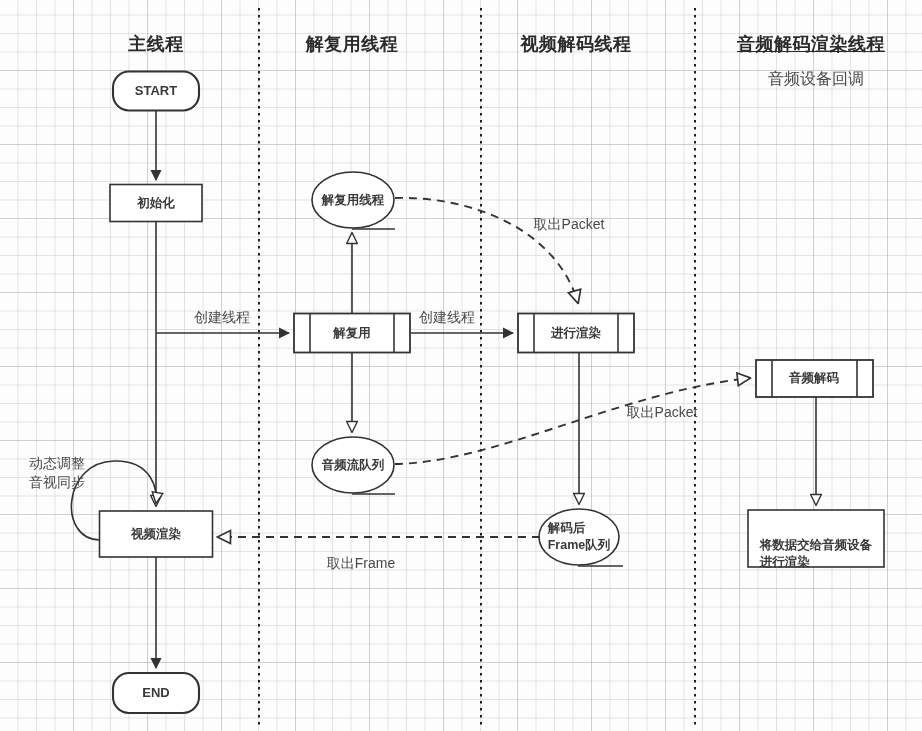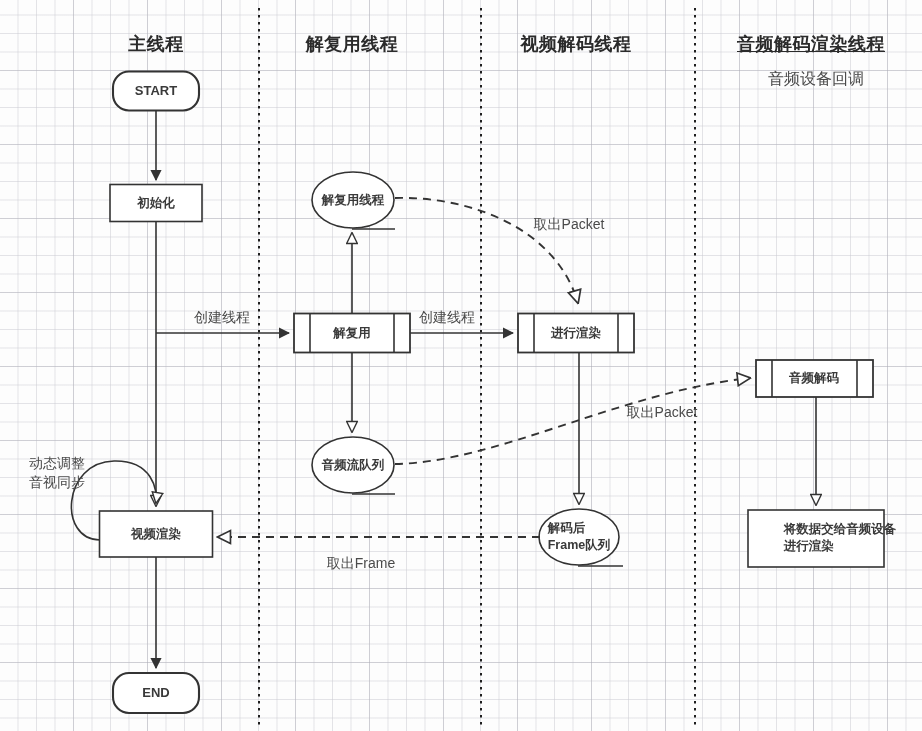--- a/index.html
+++ b/index.html
@@ -171,21 +171,21 @@
   <div class="node-label" style="left:353px;top:200px;">解复用线程</div>
 
   <div class="node-label" style="left:353px;top:465px;">音频流队列</div>
 
   <div class="node-label" style="left:576px;top:333px;">进行渲染</div>
 
   <div class="node-label multiline" style="left:579px;top:537px;">解码后<br>Frame队列</div>
 
   <div class="node-label" style="left:814px;top:378px;">音频解码</div>
 
-  <div class="node-label multiline" style="left:816px;top:538px;margin-left:24px;">将数据交给音频设备<br>进行渲染</div>
+  <div class="node-label multiline" style="left:816px;top:554px;">将数据交给音频设备<br>进行渲染</div>
 
   <div class="edge-label" style="left:222px;top:317px;">创建线程</div>
 
   <div class="edge-label" style="left:447px;top:317px;">创建线程</div>
 
   <div class="edge-label" style="left:569px;top:224px;">取出Packet</div>
 
   <div class="edge-label" style="left:662px;top:412px;">取出Packet</div>
 
   <div class="edge-label" style="left:361px;top:563px;">取出Frame</div>

